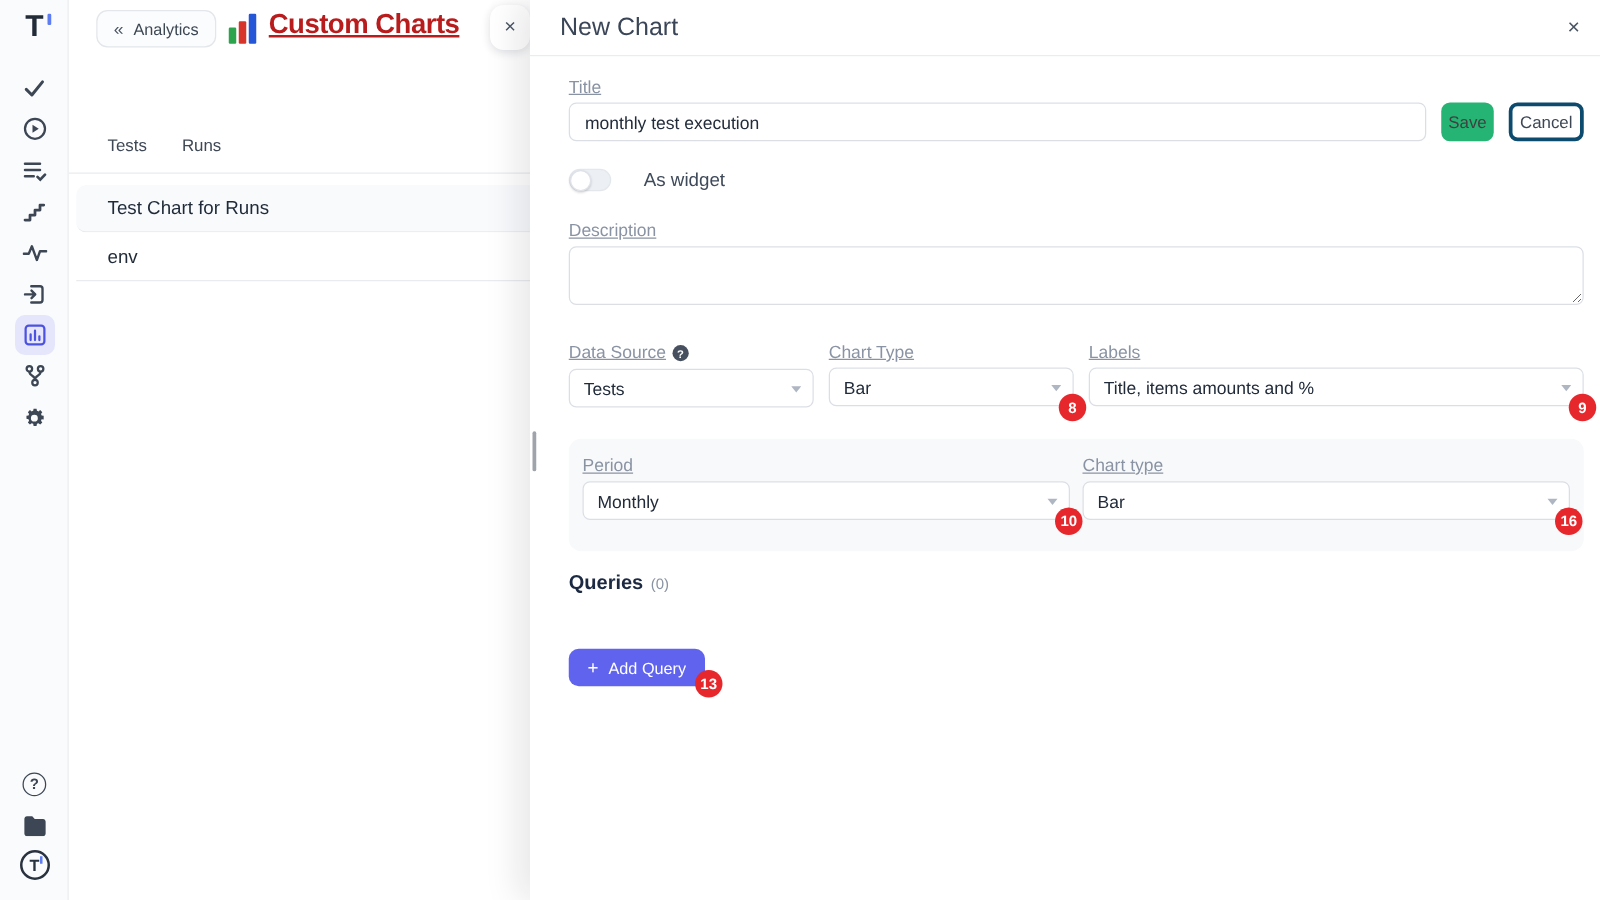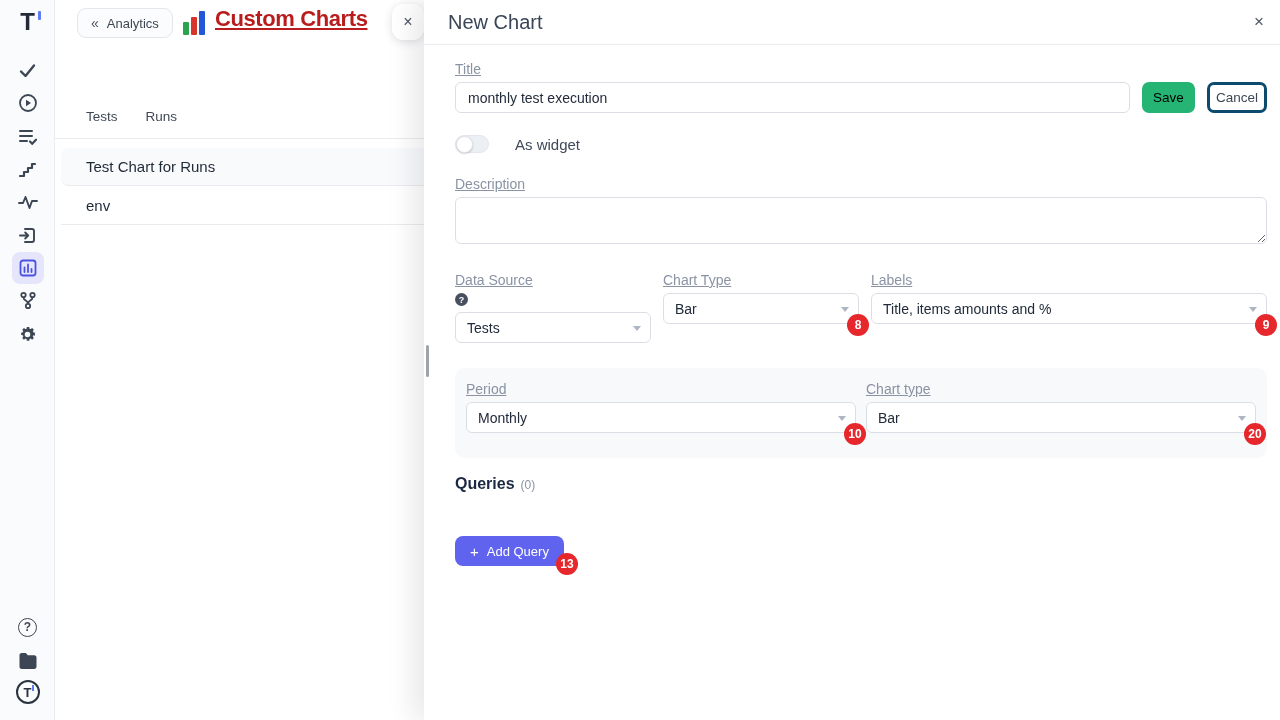--- a/index.html
+++ b/index.html
@@ -46,38 +46,38 @@
   .panel-title{position:absolute;left:24px;top:0;line-height:45px;font-size:20px;color:#3a4557;}
   .panel-close{position:absolute;right:16px;top:12px;font-size:17px;color:#4a5563;cursor:pointer;line-height:20px;}
   .scroll-thumb{position:absolute;left:2px;top:345px;width:3px;height:32px;background:#9fa4ac;border-radius:2px;}
 
   .panel-body{padding:16px 13px 0 31px;}
   .field-label{font-size:14px;color:#8a93a3;margin-bottom:5px;text-decoration:underline;}
   .title-row{display:flex;gap:12px;align-items:center;}
   .text-input{flex:1;height:31px;border:1px solid #dbdfe5;border-radius:6px;padding:0 12px;font-size:14px;
     color:#222c3b;font-family:"Liberation Sans",sans-serif;outline:none;background:#fff;}
   .btn{height:31px;border-radius:7px;font-size:13.5px;display:flex;align-items:center;justify-content:center;cursor:pointer;border:none;}
-  .btn-save{width:53px;background:#25b473;color:#000000;}
+  .btn-save{width:42px;background:#25b473;color:#404040;}
   .btn-cancel{width:60px;background:#fff;border:3px solid #0c4a6e;color:#3c4654;}
 
   .toggle-row{display:flex;align-items:center;gap:26px;margin-top:22px;}
   .toggle{width:34px;height:18px;border-radius:9px;background:#eceff3;border:1px solid #e4e8ed;position:relative;cursor:pointer;}
   .toggle .knob{position:absolute;left:0;top:-0.5px;width:17px;height:17px;border-radius:50%;background:#fff;
     border:1px solid #dfe3e9;box-shadow:0 1px 2px rgba(0,0,0,.18);}
   .toggle-label{font-size:15px;color:#3f4a5a;}
 
   .desc-block{margin-top:23px;}
   .desc-area{width:100%;height:47px;border:1px solid #dbdfe5;border-radius:6px;resize:vertical;
     font-family:"Liberation Sans",sans-serif;font-size:14px;padding:8px 12px;outline:none;color:#222c3b;}
 
   .selects-row{display:flex;gap:12px;margin-top:24px;}
   .sel-col-1{width:196px;}
   .sel-col-2{width:196px;}
   .sel-col-3{flex:1;}
-  .label-line{display:flex;align-items:flex-start;gap:5px;margin-bottom:6px;flex-direction:column;}
+  .label-line{display:flex;align-items:flex-end;gap:5px;margin-bottom:6px;}
   .help-dot{width:13px;height:13px;border-radius:50%;background:#47505f;color:#fff;font-size:9px;font-weight:700;
     display:flex;align-items:center;justify-content:center;cursor:pointer;}
   .select{position:relative;height:31px;border:1px solid #dbdfe5;border-radius:6px;background:#fff;
     display:flex;align-items:center;padding:0 24px 0 11px;font-size:14px;color:#212b3a;cursor:pointer;}
   .select .caret{position:absolute;right:9px;top:13px;width:0;height:0;
     border-left:4px solid transparent;border-right:4px solid transparent;border-top:5px solid #aeb6c2;}
   .badge{position:absolute;right:-11px;bottom:-13px;width:22px;height:22px;border-radius:50%;background:#e6272b;
     color:#fff;font-size:12px;font-weight:700;display:flex;align-items:center;justify-content:center;z-index:6;}
 
   .timeline-box{margin-top:25px;background:#f8f9fb;border-radius:10px;padding:13px 11px 25px 11px;}
@@ -265,21 +265,21 @@
             <span>Monthly</span>
             <span class="caret"></span>
             <span class="badge">10</span>
           </div>
         </div>
         <div class="timeline-col">
           <div class="field-label">Chart type</div>
           <div class="select">
             <span>Bar</span>
             <span class="caret"></span>
-            <span class="badge">20</span>
+            <span class="badge">16</span>
           </div>
         </div>
       </div>
     </div>
 
     <div class="queries-line">
       <span class="queries-heading">Queries</span>
       <span class="queries-count">(0)</span>
     </div>
 

